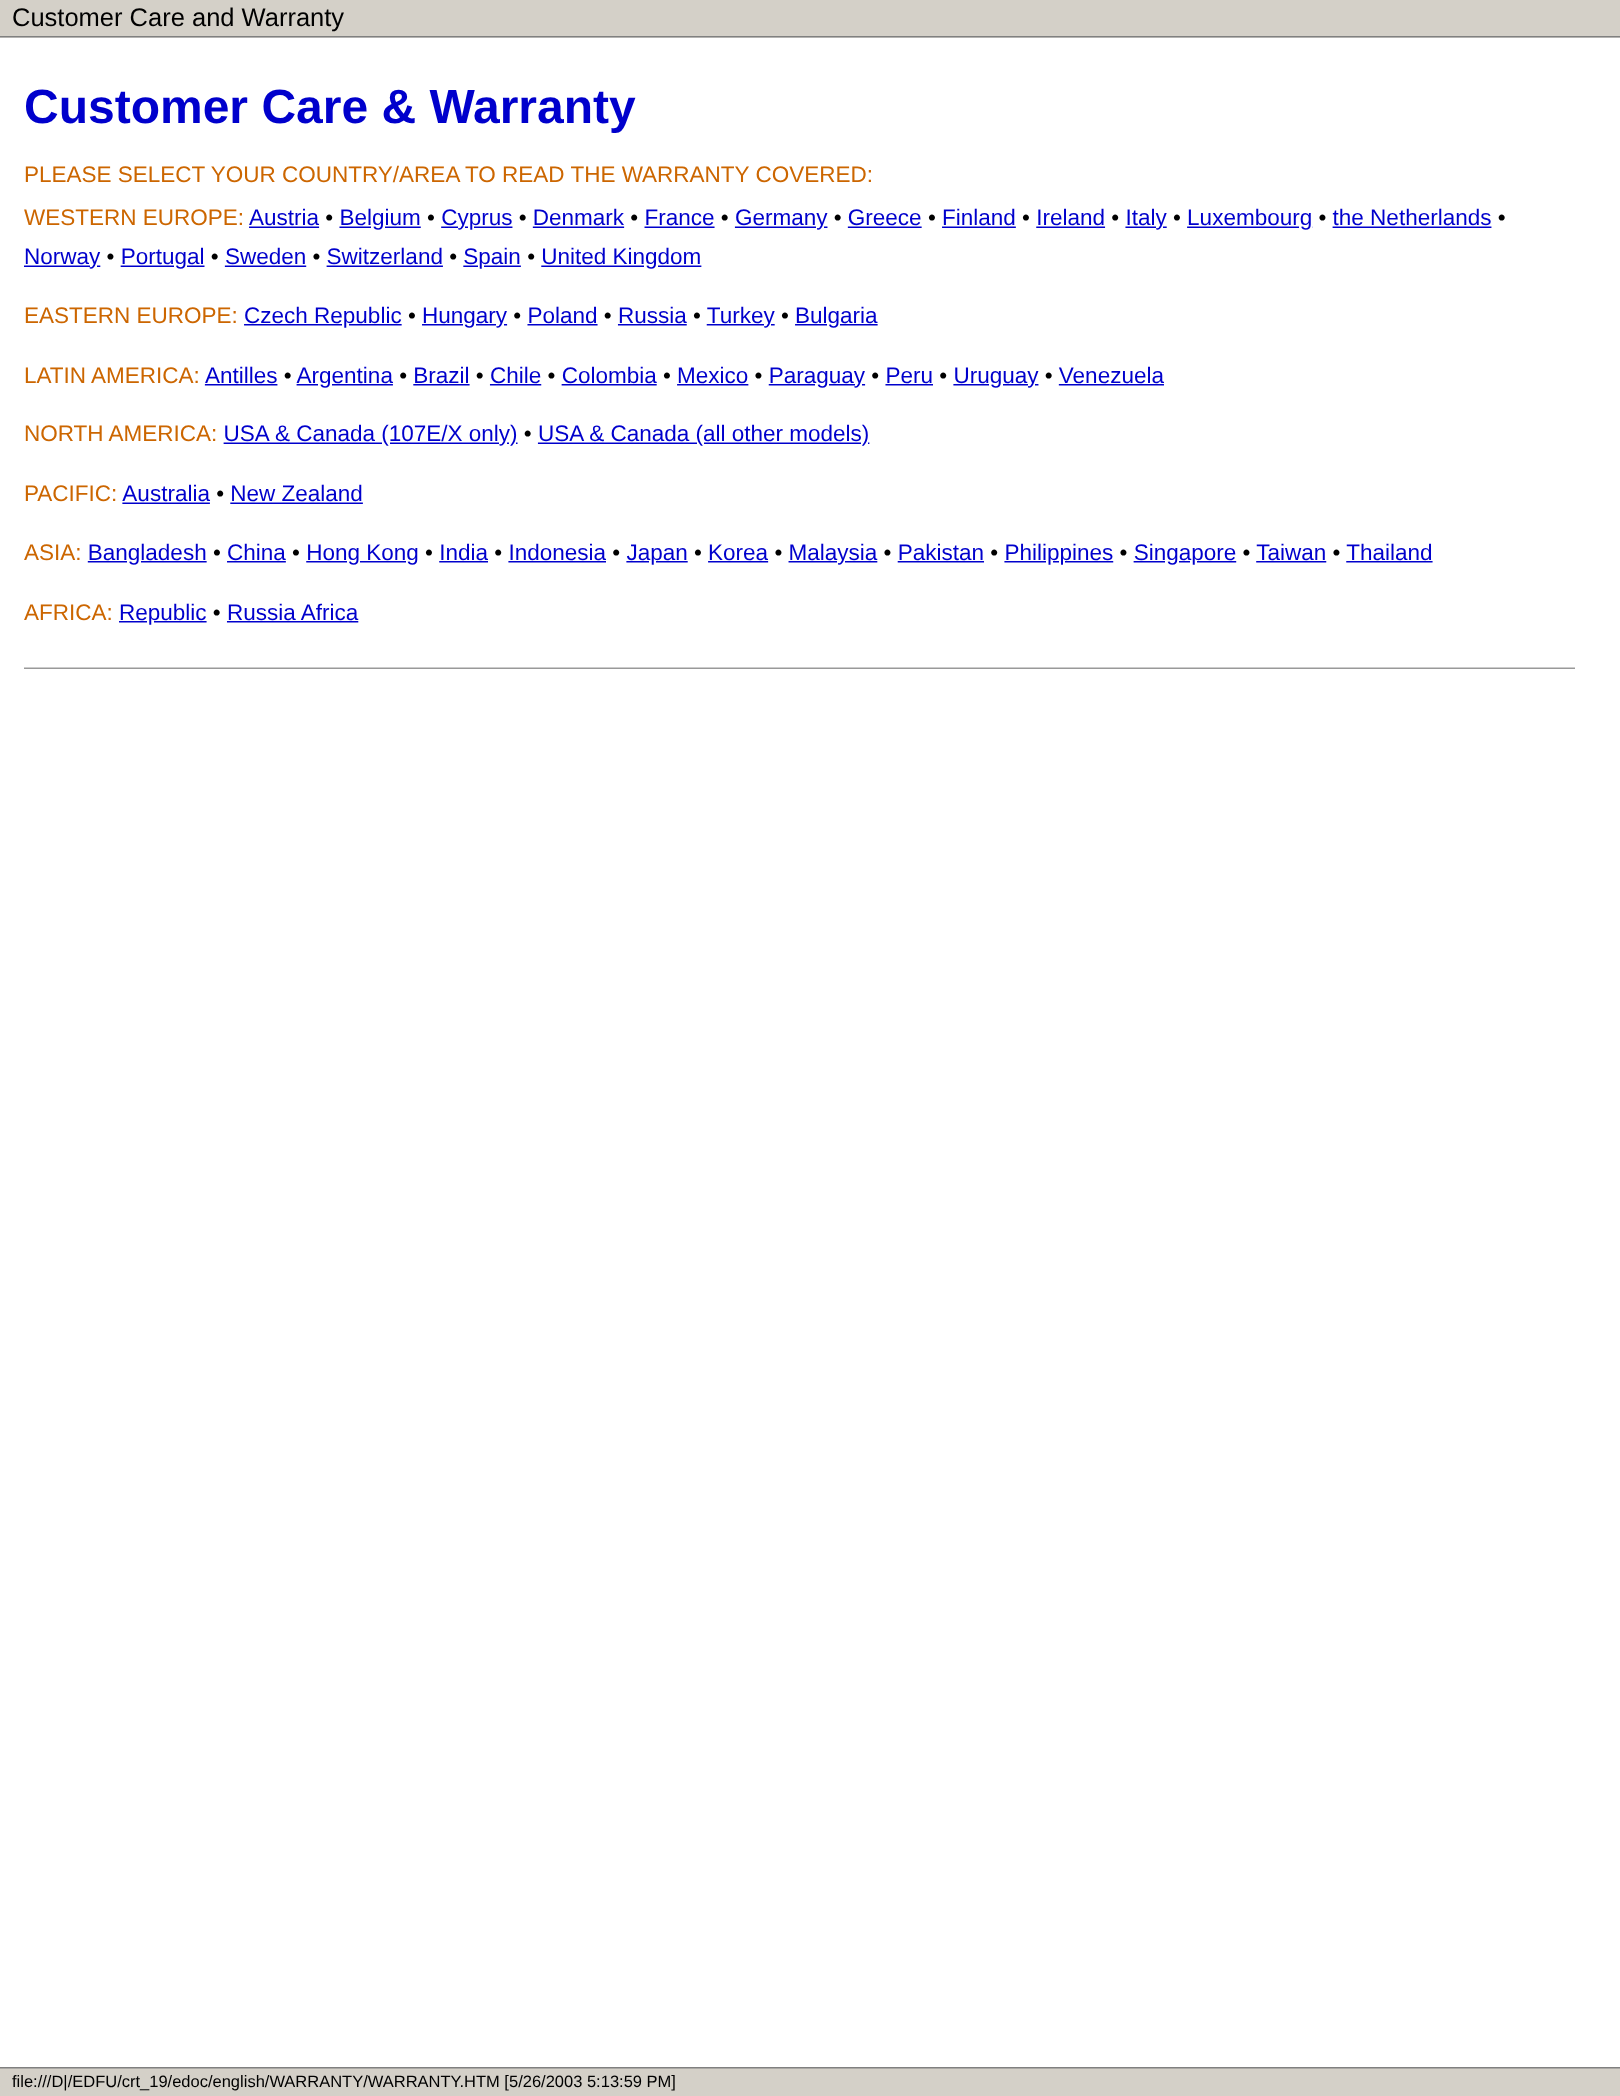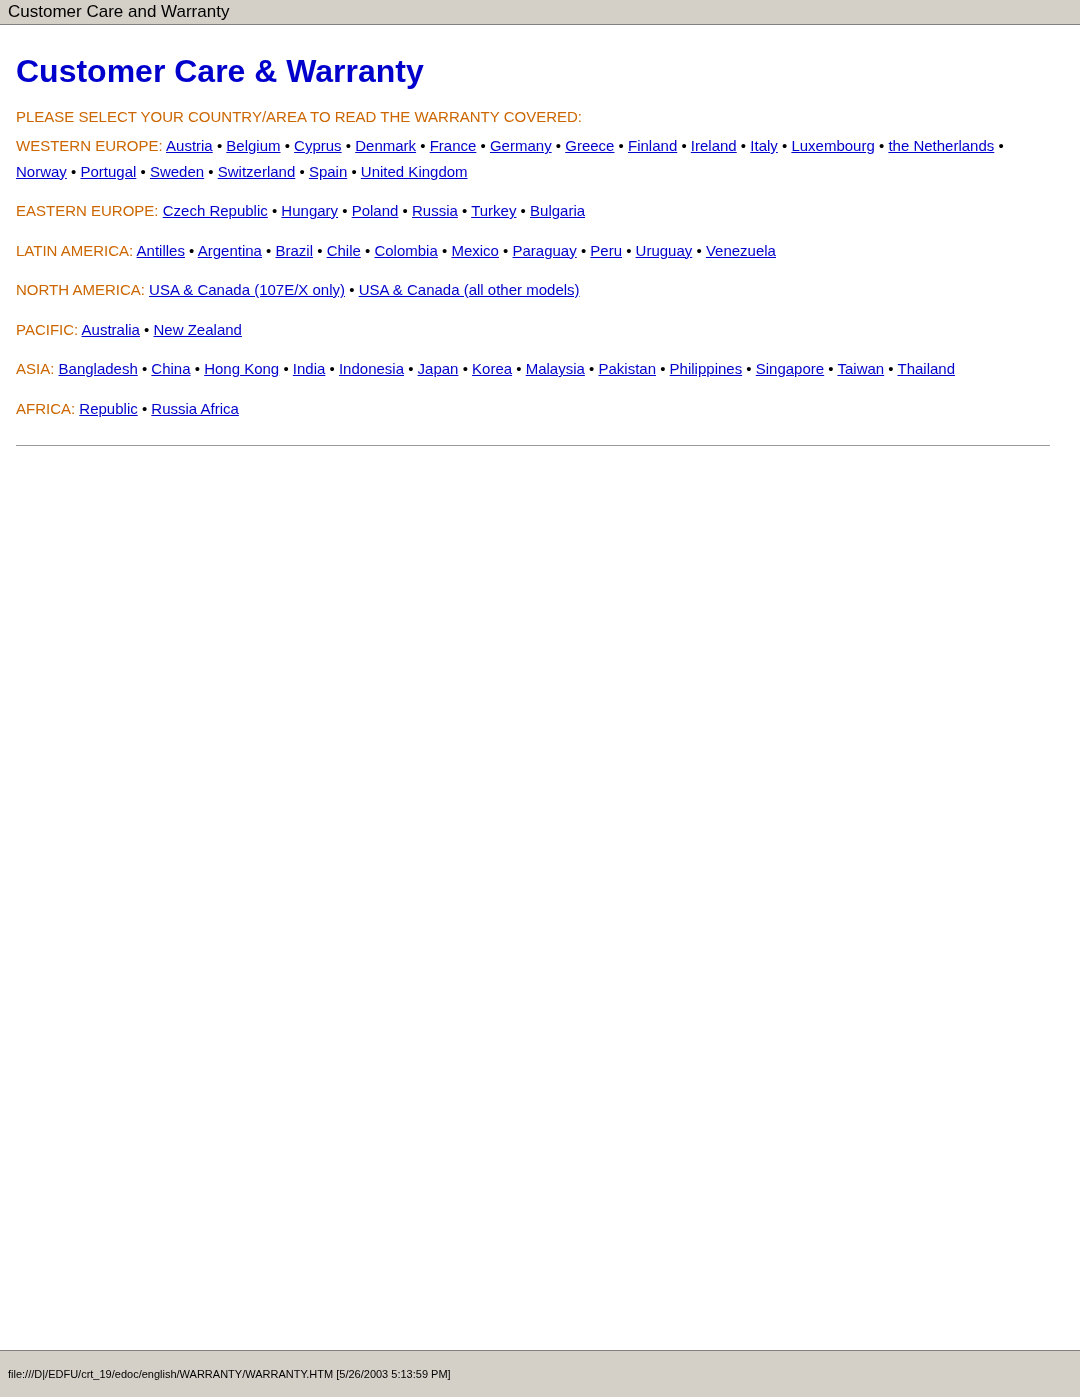--- a/index.html
+++ b/index.html
@@ -64,21 +64,21 @@
 
     #status-bar {
       position: fixed;
       bottom: 0;
       left: 0;
       width: 100%;
       background: #d4d0c8;
       border-top: 1px solid #808080;
       font-size: 11px;
       color: #000;
-      padding: 17px 8px;
+      padding: 3px 8px;
     }
   </style>
 </head>
 <body>
 
 <div id="tab-bar">
   <span>Customer Care and Warranty</span>
 </div>
 
 <div id="main-content">

